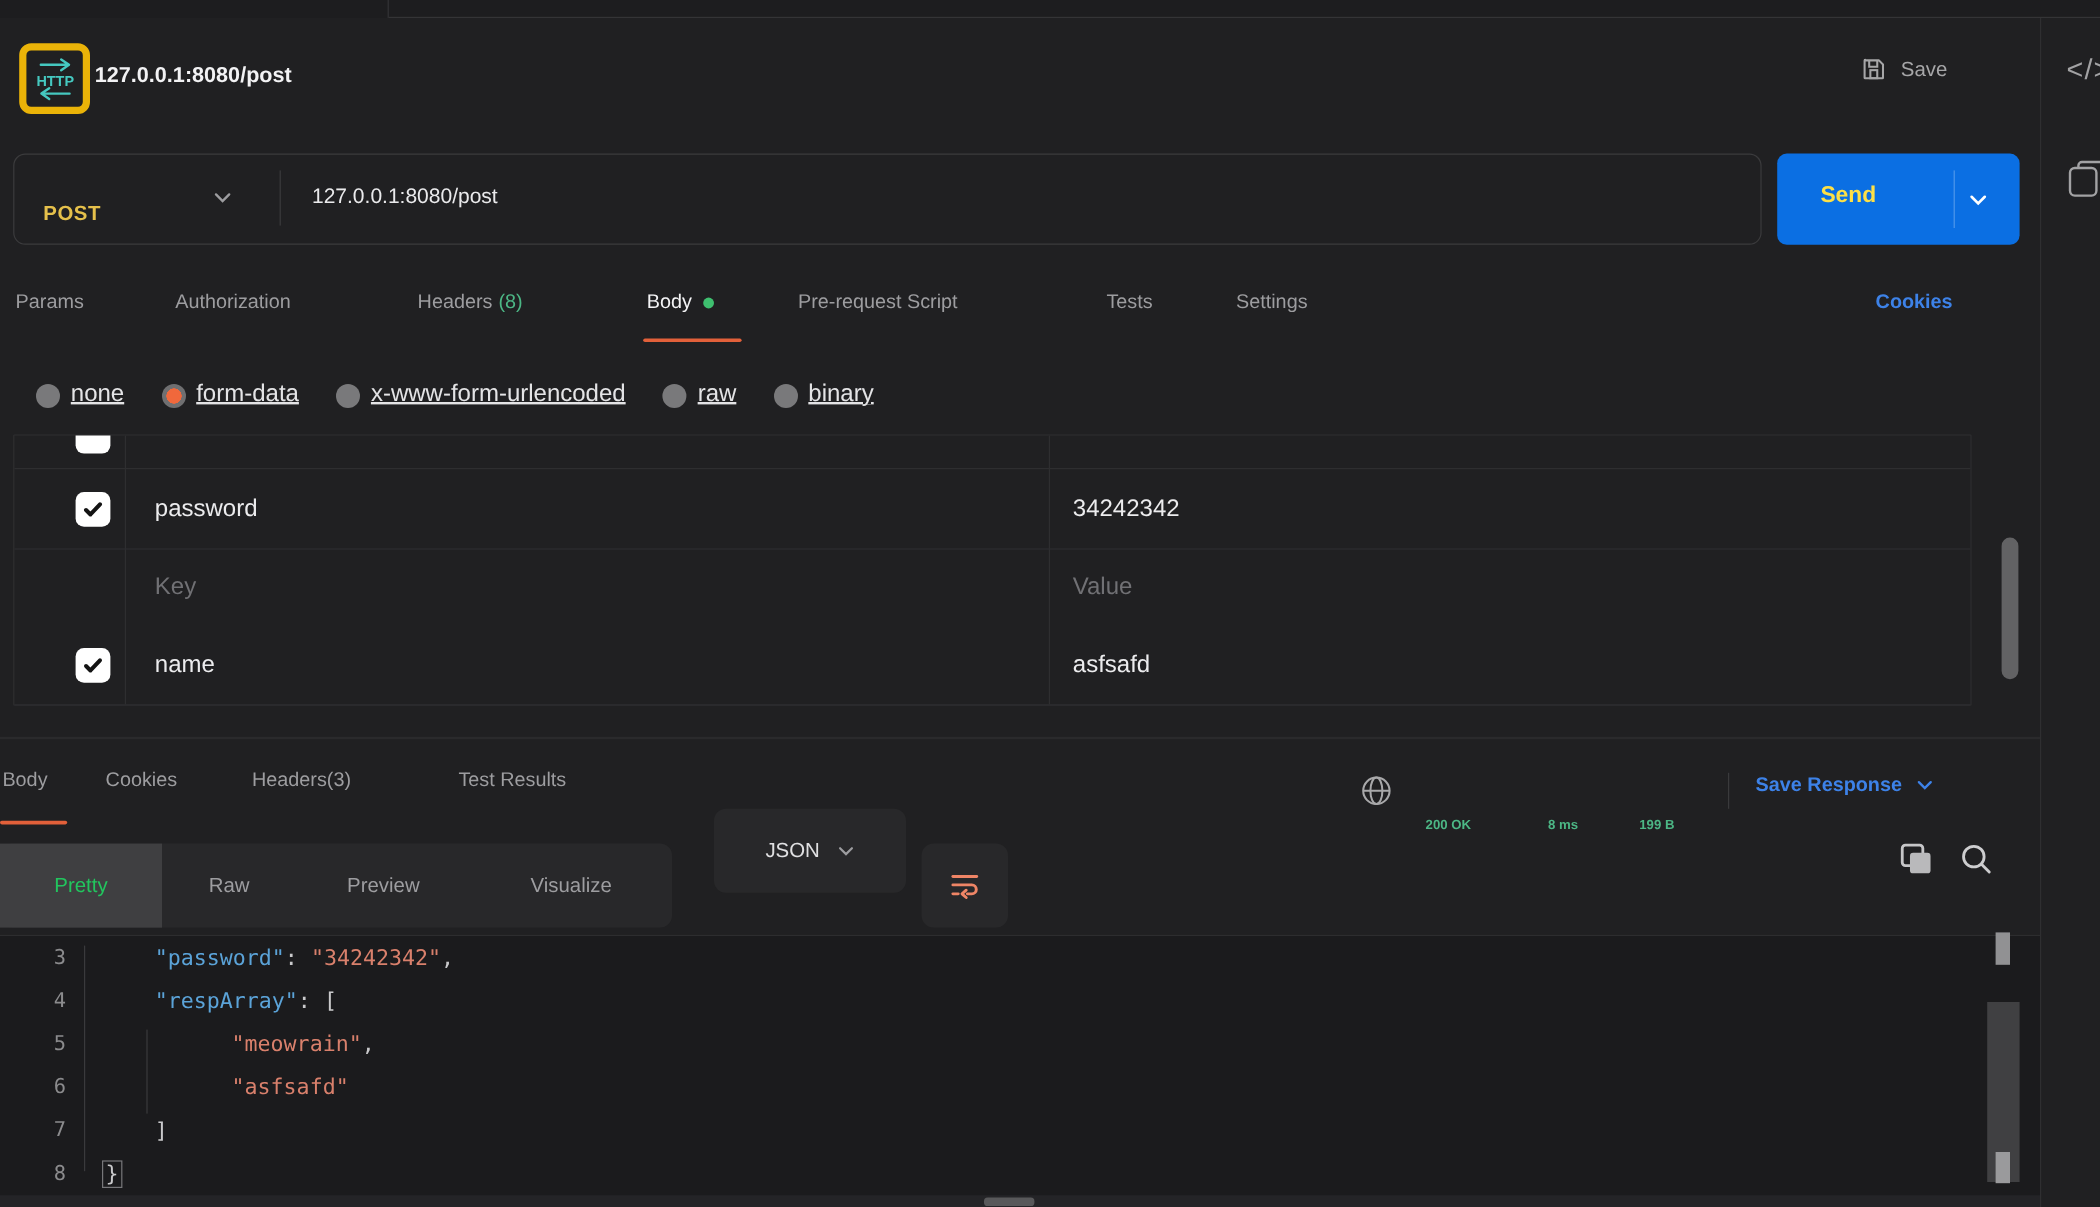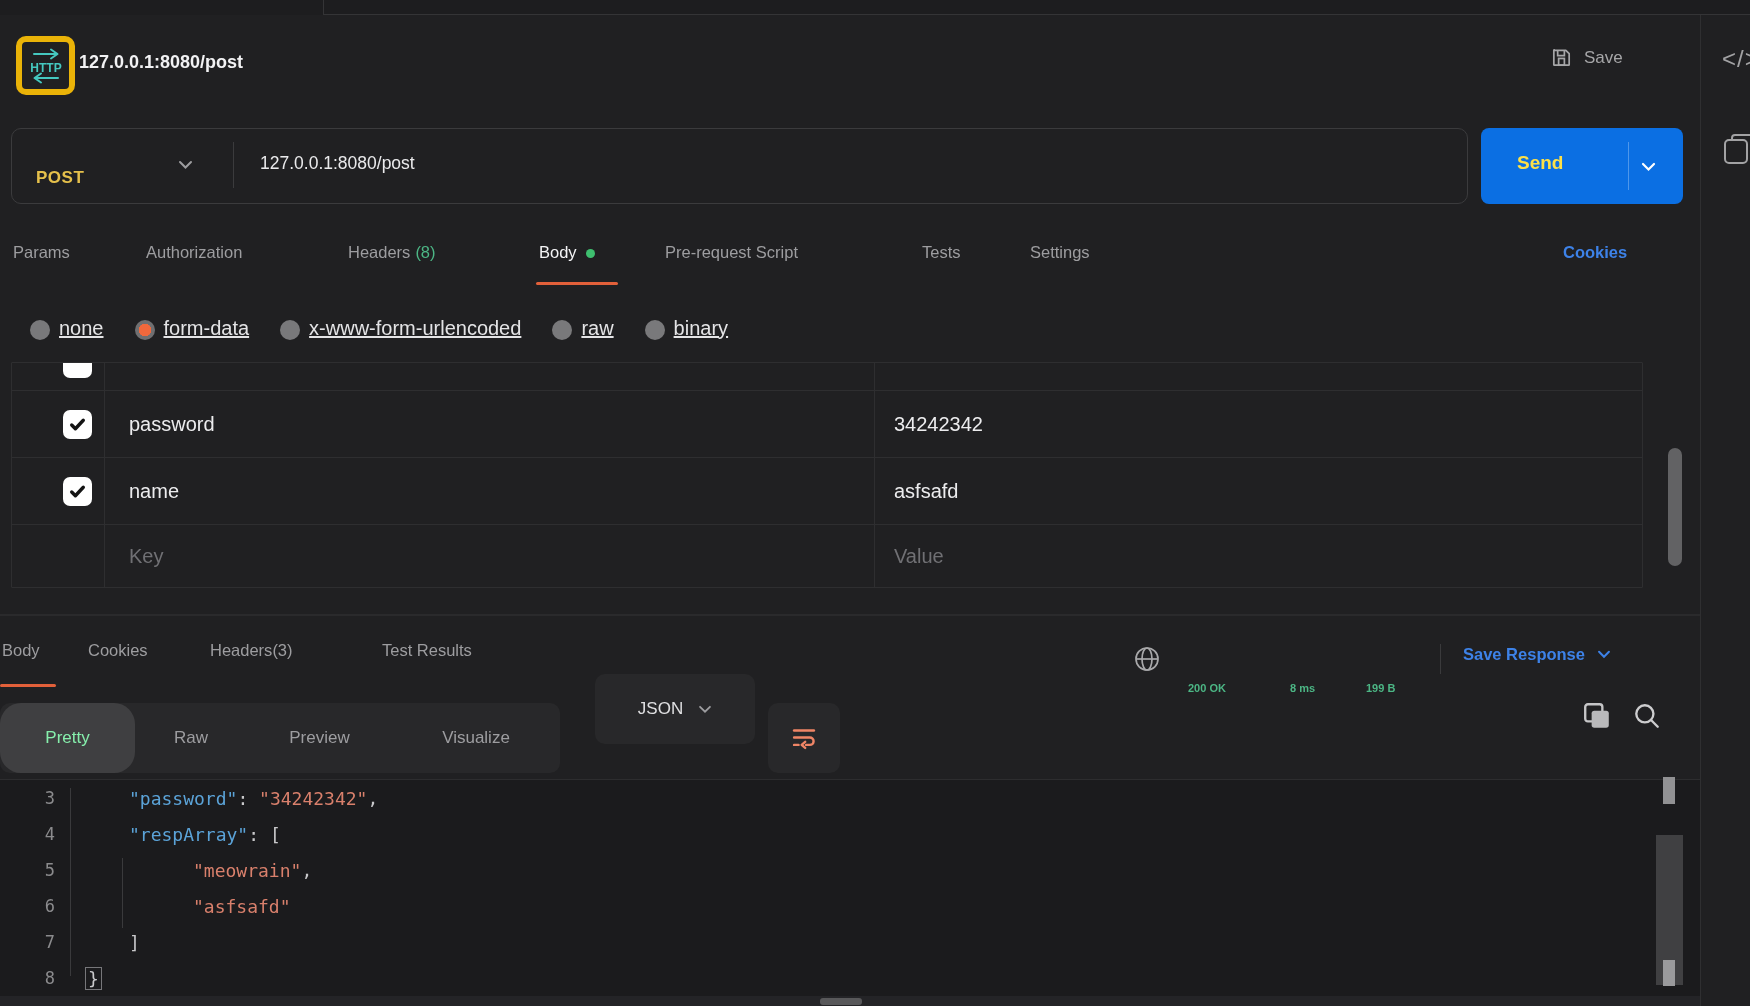--- a/index.html
+++ b/index.html
@@ -79,21 +79,21 @@
   .resp-tab{top:641px;font-size:16.5px;color:var(--muted);}
   .resp-underline{left:0;top:684px;width:56px;height:3px;background:var(--orange);border-radius:2px;}
   .globe{left:1132px;top:644px;}
   .status{top:682px;font-size:11px;font-weight:600;color:var(--green);}
   .status-divider{left:1440px;top:644px;width:1px;height:30px;background:#3a3a3c;}
   .save-response{left:1463px;top:645px;font-size:16.5px;font-weight:700;color:var(--link);display:flex;align-items:center;gap:12px;}
 
   
   .seg{left:0;top:703px;width:560px;height:70px;background:var(--panel);border-radius:10px;display:flex;align-items:center;}
   .seg-item{height:70px;display:flex;align-items:center;justify-content:center;font-size:17px;color:var(--muted);box-sizing:border-box;}
-  .seg-item.active{background:var(--panel-active);border-radius:21px;color:#86efac;}
+  .seg-item.active{background:var(--panel-active);border-radius:0;color:#22c55e;}
   .json-btn{left:595px;top:674px;width:160px;height:70px;background:var(--panel);border-radius:10px;display:flex;align-items:center;justify-content:center;gap:15px;font-size:17px;color:#e0e0e2;}
   .wrap-btn{left:768px;top:703px;width:72px;height:70px;background:var(--panel);border-radius:10px;display:flex;align-items:center;justify-content:center;}
   .copy-btn{left:1582px;top:701px;}
   .search-btn{left:1632px;top:701px;}
 
   
   .code-panel{left:0;top:779px;width:1700px;height:217px;background:var(--bg-code);border-top:1px solid #2d2d2f;}
   .code-line{height:36px;display:flex;align-items:center;font-family:"DejaVu Sans Mono",monospace;font-size:18px;}
   .lnum{width:55px;text-align:right;color:#8b8b8d;font-size:17px;flex:none;}
   .lbody{white-space:pre;color:var(--jp);}
@@ -208,36 +208,36 @@
     <span class="cell-check">
         <span class="checkbox">
           <svg width="19" height="19" viewBox="0 0 18 18">
             <path d="M3.5 9.5 l3.5 3.5 L14.5 5" stroke="#141414" stroke-width="3.2" fill="none" stroke-linecap="round" stroke-linejoin="round"></path>
           </svg>
         </span>
       </span>
     <span class="cell-key">password</span>
     <span class="cell-value">34242342</span>
   </div>
+  <div class="trow trow-ph">
+    <span class="cell-check"></span>
+    <span class="cell-key">Key</span>
+    <span class="cell-value">Value</span>
+  </div>
   <div class="trow trow-main">
     <span class="cell-check">
         <span class="checkbox">
           <svg width="19" height="19" viewBox="0 0 18 18">
             <path d="M3.5 9.5 l3.5 3.5 L14.5 5" stroke="#141414" stroke-width="3.2" fill="none" stroke-linecap="round" stroke-linejoin="round"></path>
           </svg>
         </span>
       </span>
     <span class="cell-key">name</span>
     <span class="cell-value">asfsafd</span>
   </div>
-  <div class="trow trow-ph">
-    <span class="cell-check"></span>
-    <span class="cell-key">Key</span>
-    <span class="cell-value">Value</span>
-  </div>
 </div>
 <div class="abs page-scroll-thumb"></div>
 
 <div class="abs split"></div>
 
 <span class="abs resp-tab rtab-active" style="left:2px">Body</span>
 <span class="abs resp-tab" style="left:88px">Cookies</span>
 <span class="abs resp-tab" style="left:210px"><span>Headers</span><span class="rtab count" style="position:static">(3)</span></span>
 <span class="abs resp-tab" style="left:382px">Test Results</span>
 <div class="abs resp-underline"></div>

